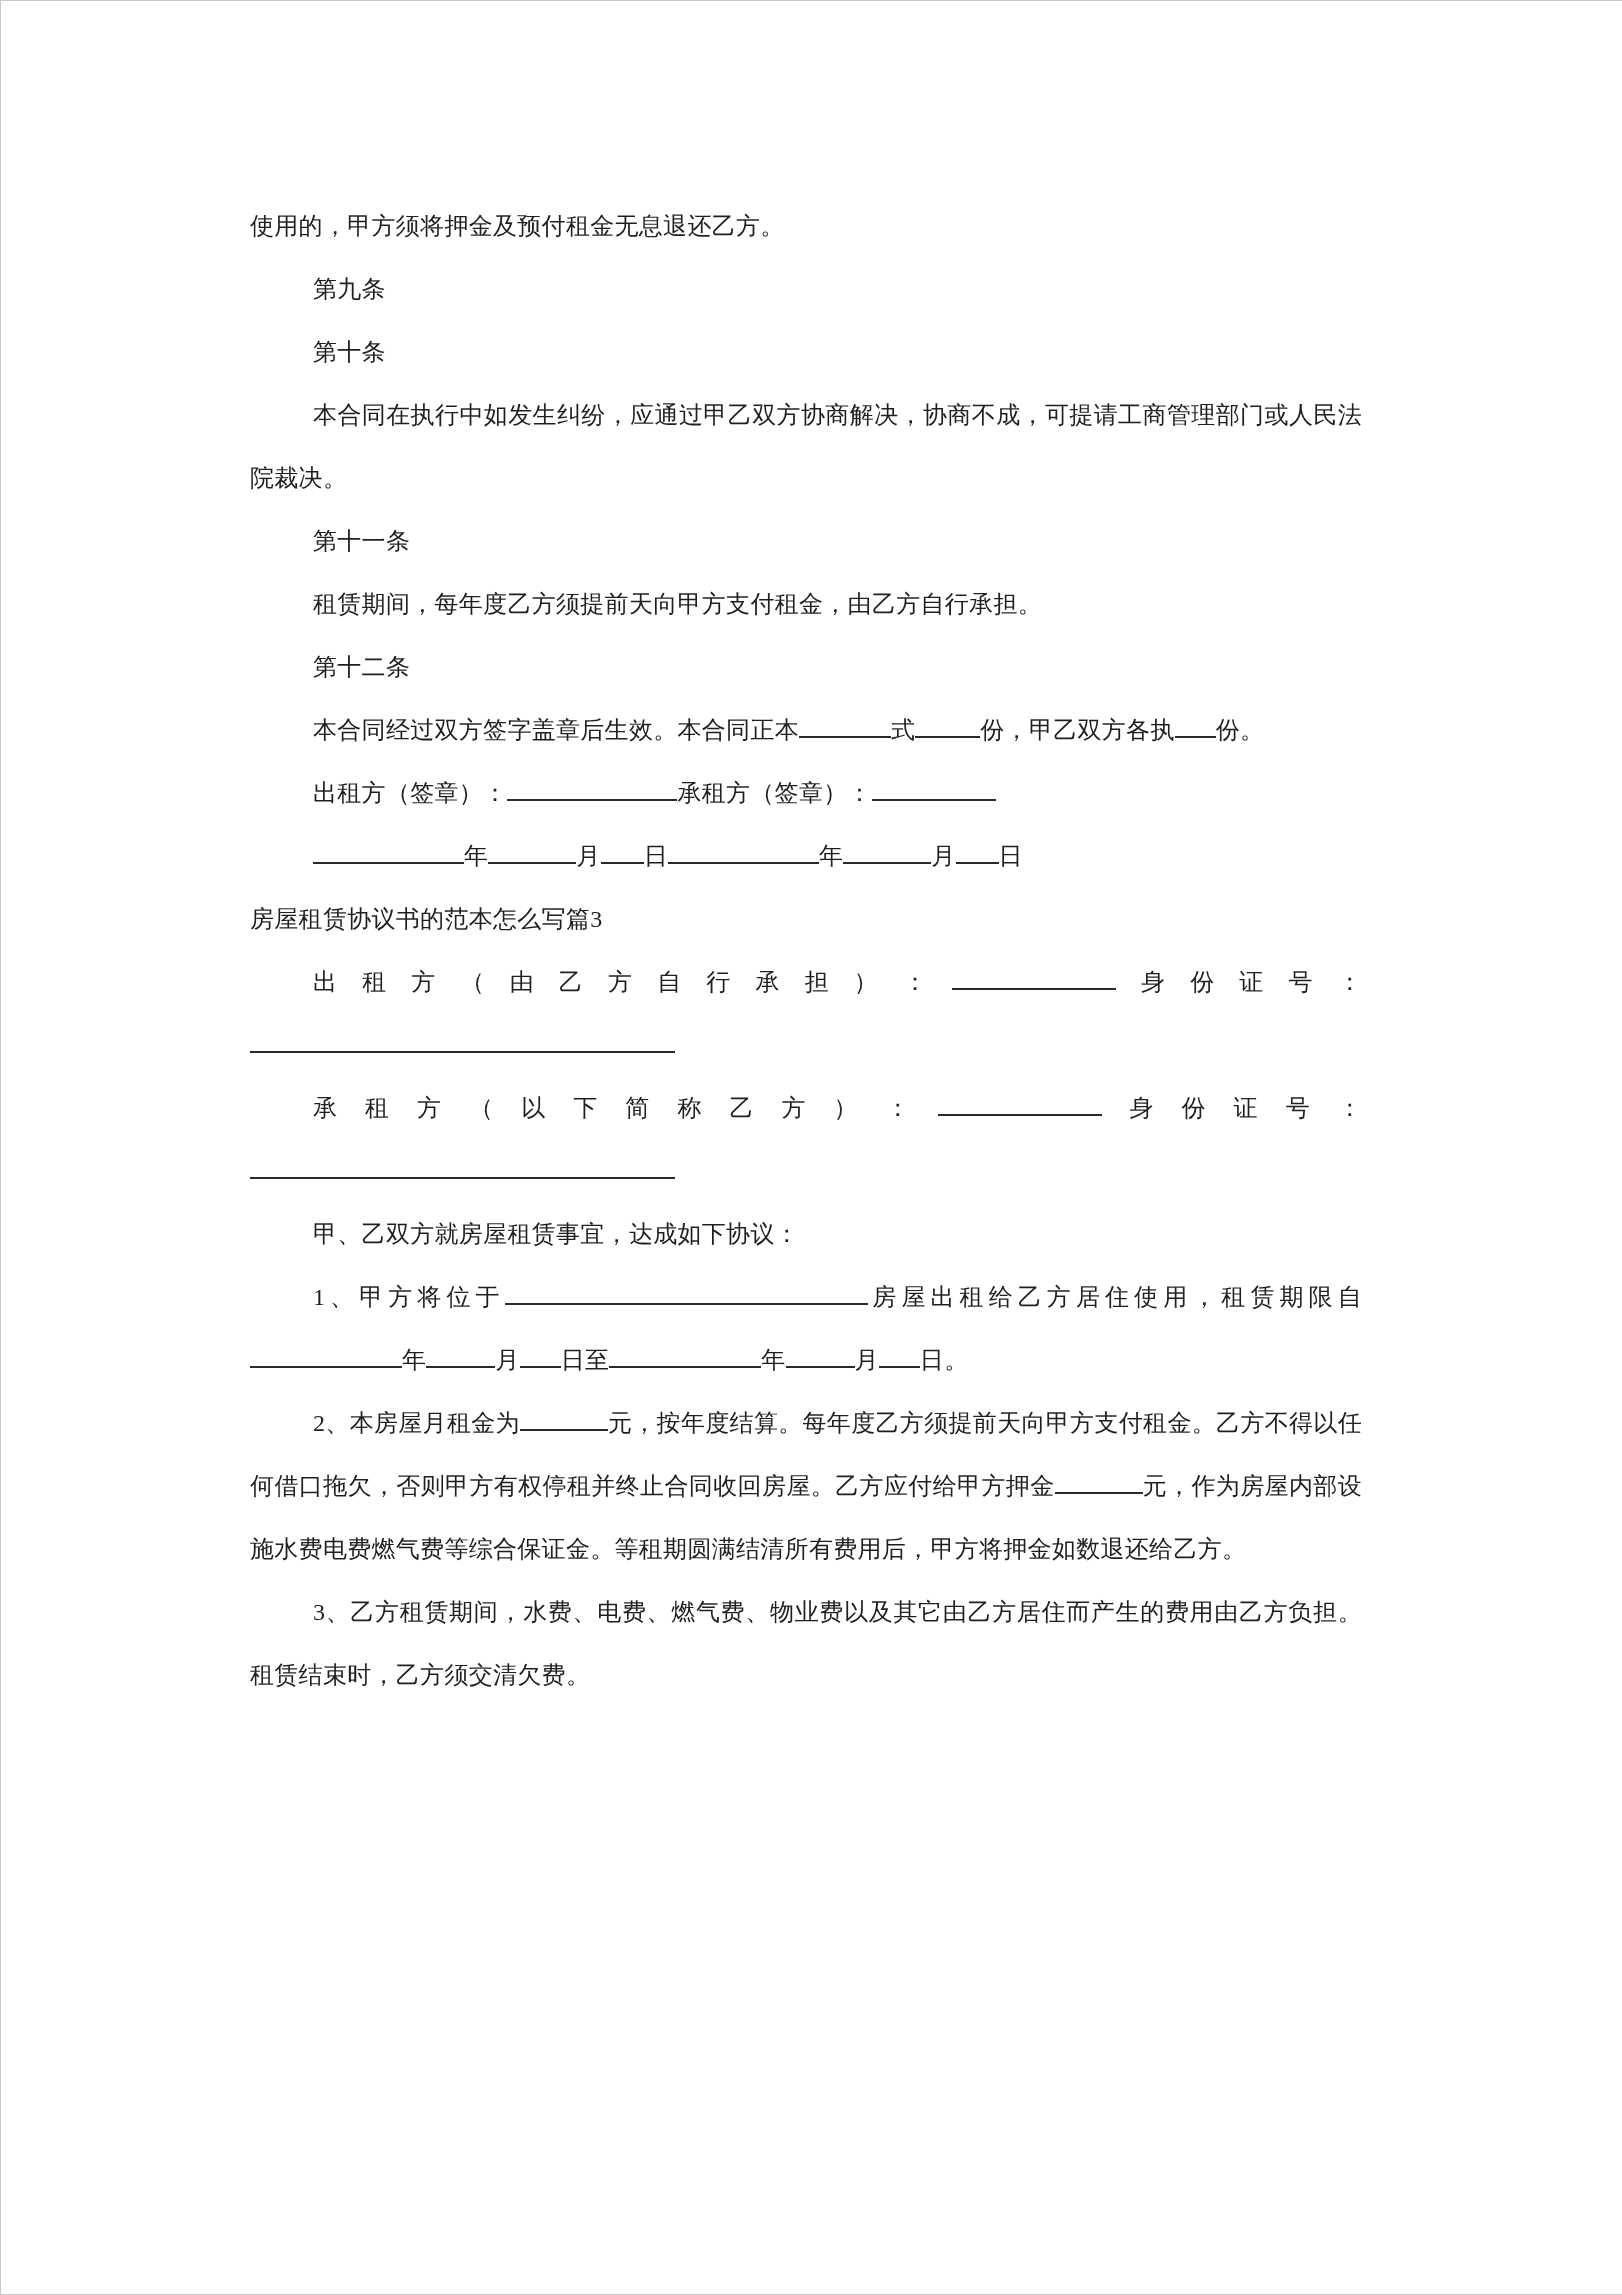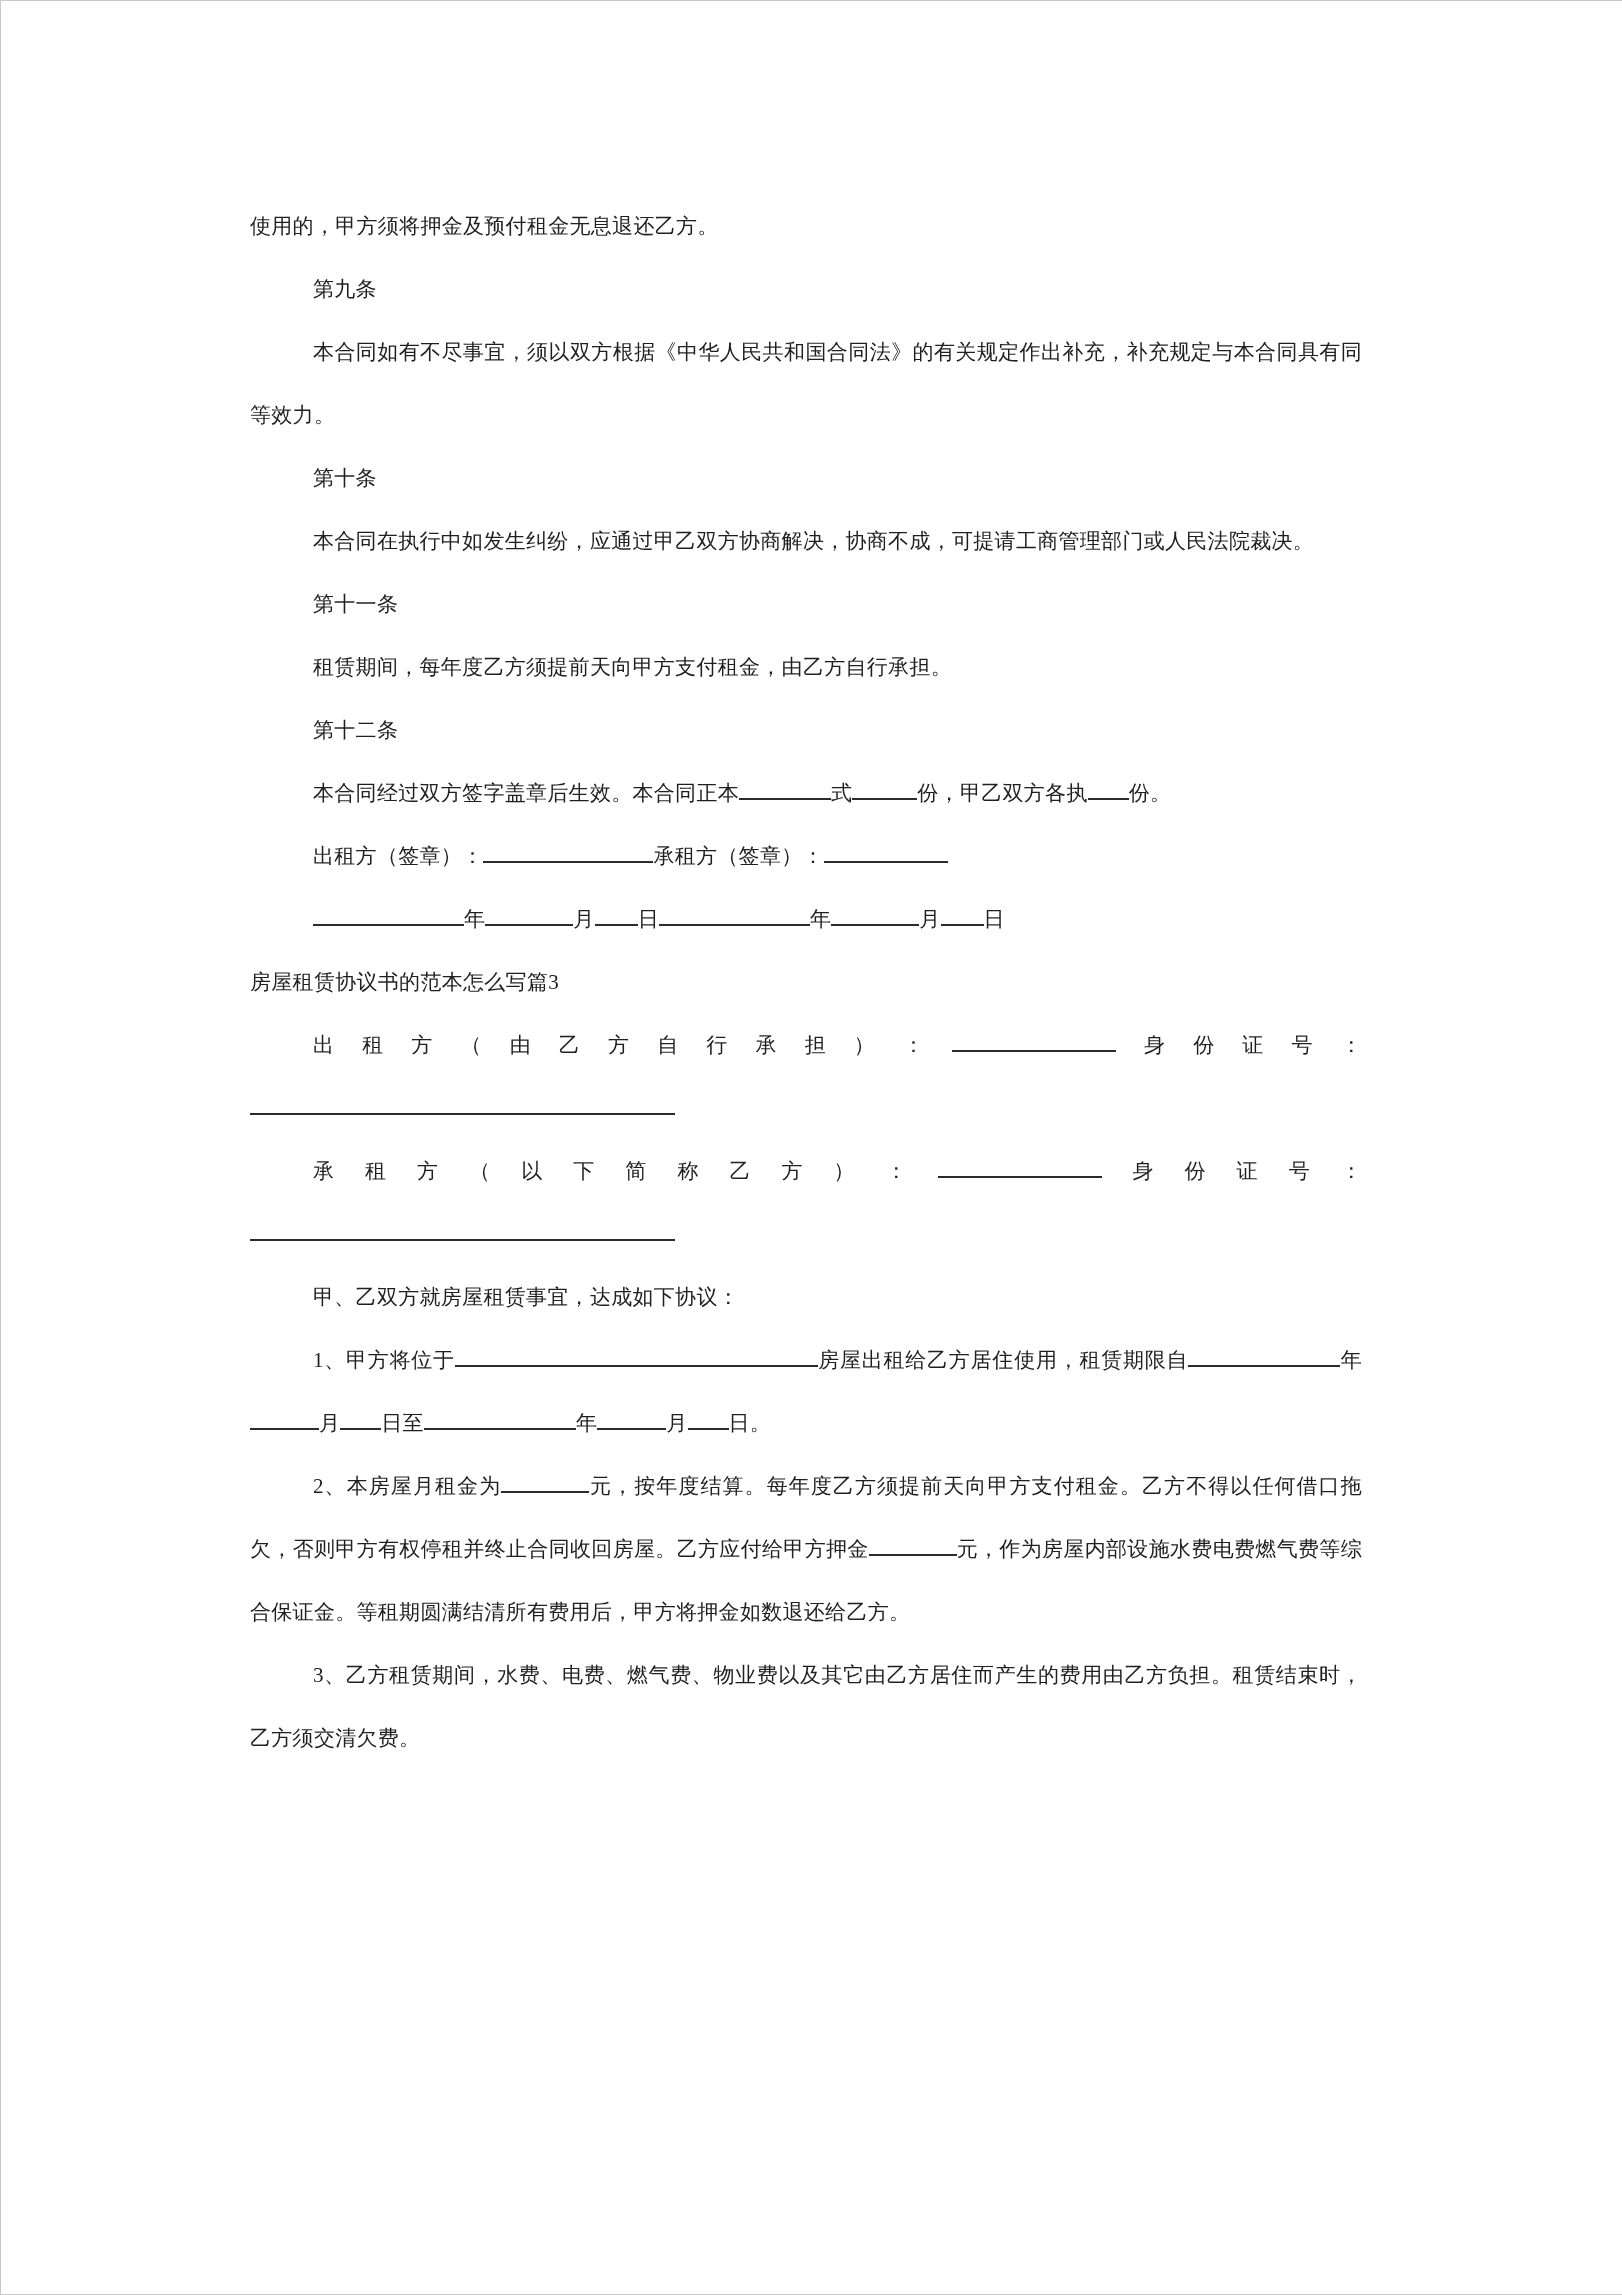--- a/index.html
+++ b/index.html
@@ -13,21 +13,21 @@
     position: relative;
     width: 1623px; height: 2295px;
     box-sizing: border-box;
     background: #ffffff;
     border: 0.7px solid #c9c9c9;
     overflow: hidden;
   }
   .content {
     position: absolute;
     left: 249px; top: 194px; width: 1112px;
-    font-size: 21px;
+    font-size: 24px;
     line-height: 63px;
     letter-spacing: 0.3px;
   }
   .para { margin: 0; text-align: left; }
   .para.indent { text-indent: 63px; }
   .para.justify { text-align: justify; }
   .para.justify-last { text-align: justify; text-align-last: justify; }
   .run { white-space: pre-wrap; text-align: right; }
   .blank {
     display: inline-block;
@@ -36,21 +36,20 @@
     vertical-align: baseline;
   }
 </style>
 </head>
 <body>
 
 <div class="page">
   <div class="content">
       <p class="para justify"><span class="run">使用的，甲方须将押金及预付租金无息退还乙方。</span></p>
       <p class="para indent"><span class="run">第九条</span></p>
-      <p class="para indent justify"><span class="run">本合同如有不尽事宜，须以双方根据《中华人民共和国合同法》的有关规定作出补充，补充规定与本合同具有同等效力。</span></p>
       <p class="para indent"><span class="run">第十条</span></p>
       <p class="para indent justify"><span class="run">本合同在执行中如发生纠纷，应通过甲乙双方协商解决，协商不成，可提请工商管理部门或人民法院裁决。</span></p>
       <p class="para indent"><span class="run">第十一条</span></p>
       <p class="para indent justify"><span class="run">租赁期间，每年度乙方须提前天向甲方支付租金，由乙方自行承担。</span></p>
       <p class="para indent"><span class="run">第十二条</span></p>
       <p class="para indent justify"><span class="run">本合同经过双方签字盖章后生效。本合同正本</span><span class="blank" style="width: 92px; border-bottom-color: rgb(43, 43, 43);"></span><span class="run">式</span><span class="blank" style="width: 65px; border-bottom-color: rgb(43, 43, 43);"></span><span class="run">份，甲乙双方各执</span><span class="blank" style="width: 41px; border-bottom-color: rgb(43, 43, 43);"></span><span class="run">份。</span></p>
       <p class="para indent"><span class="run">出租方（签章）：</span><span class="blank" style="width: 170px; border-bottom-color: rgb(43, 43, 43);"></span><span class="run">承租方（签章）：</span><span class="blank" style="width: 124px; border-bottom-color: rgb(43, 43, 43);"></span></p>
       <p class="para indent"><span class="blank" style="width: 151px; border-bottom-color: rgb(43, 43, 43);"></span><span class="run">年</span><span class="blank" style="width: 88px; border-bottom-color: rgb(43, 43, 43);"></span><span class="run">月</span><span class="blank" style="width: 43px; border-bottom-color: rgb(43, 43, 43);"></span><span class="run">日</span><span class="blank" style="width: 151px; border-bottom-color: rgb(43, 43, 43);"></span><span class="run">年</span><span class="blank" style="width: 88px; border-bottom-color: rgb(43, 43, 43);"></span><span class="run">月</span><span class="blank" style="width: 43px; border-bottom-color: rgb(43, 43, 43);"></span><span class="run">日</span></p>
       <p class="para"><span class="run">房屋租赁协议书的范本怎么写篇3</span></p>
       <p class="para indent justify-last"><span class="run">出租方（由乙方自行承担）：</span><span class="blank" style="width: 164px; border-bottom-color: rgb(43, 43, 43);"></span><span class="run">身份证号：</span></p>

